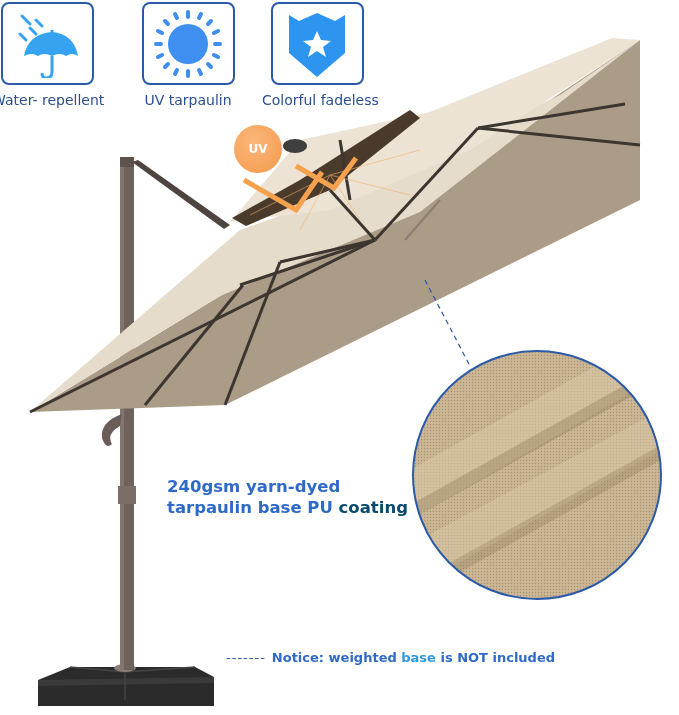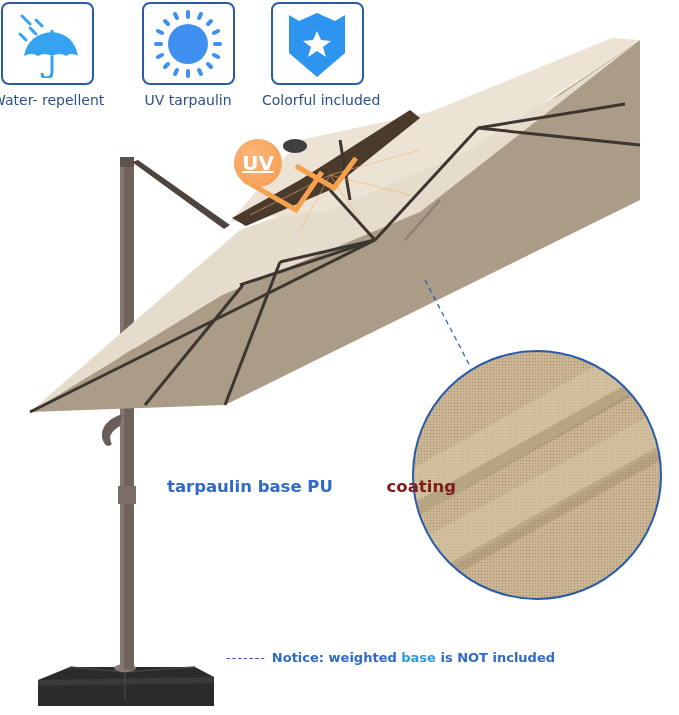--- a/index.html
+++ b/index.html
@@ -7,29 +7,29 @@
          font-family: "DejaVu Sans", "Liberation Sans", sans-serif; }
   .feature { position: absolute; top: 2px; width: 110px; text-align: center; }
   .feature .box { width: 93px; height: 83px; margin: 0 auto; border: 2px solid #2a5aa8;
                   border-radius: 8px; box-sizing: border-box; background: #fff;
                   display: flex; align-items: center; justify-content: center; }
   .feature .lbl { margin-top: 7px; font-size: 14px; color: #2a4f8f; white-space: nowrap; }
   #f1 { left: -8px; } #f2 { left: 133px; } #f3 { left: 262px; }
   .scene { position: absolute; left: 0; top: 0; width: 679px; height: 715px; }
   .fabric-text { position: absolute; left: 167px; top: 476px; font-weight: bold; font-size: 16.5px;
                  line-height: 21px; color: #2f6ac8; }
-  .fabric-text .accent { color: #7f1d1d; margin-left: 48px; }
+  .fabric-text .accent { color: #0c4a6e; }
   .notice { position: absolute; left: 226px; top: 650px; font-weight: bold; font-size: 13px;
             color: #2f6ac8; white-space: nowrap; }
   .notice .dash { color: #2a5aa8; font-weight: normal; letter-spacing: 1px; margin-right: 6px; }
   .notice .accent { color: #2f9ae0; }
-  .uv-badge { position: absolute; left: 234px; top: 139px; width: 48px; height: 48px; border-radius: 50%;
+  .uv-badge { position: absolute; left: 234px; top: 125px; width: 48px; height: 48px; border-radius: 50%;
               background: radial-gradient(circle at 40% 35%, #fbb67a, #f59a4c);
-              color: #fff; font-weight: bold; font-size: 20px; display: flex; align-items: center;
-              justify-content: center; text-decoration: underline; }
+              color: #fff; font-weight: bold; font-size: 12px; display: flex; align-items: center;
+              justify-content: center; }
 </style>
 </head>
 <body>
 
 <svg class="scene" viewBox="0 0 679 715" xmlns="http://www.w3.org/2000/svg">
 
   <g>
     <path d="M38 680 L70 667 L195 667 L214 677 L214 706 L38 706 Z" fill="#2b2b2b"></path>
     <path d="M38 680 L214 677 L214 683 L38 686 Z" fill="#3a3a3a"></path>
     <path d="M70 667 L125 672 M195 667 L125 672 M125 672 L125 700" stroke="#444" stroke-width="1.5" fill="none"></path>
@@ -150,22 +150,23 @@
   <div class="lbl">UV tarpaulin</div>
 </div>
 
 <div class="feature" id="f3">
   <div class="box">
     <svg width="64" height="70" viewBox="0 0 64 70">
       <path d="M4 6 L14 12 L32 4 L50 12 L60 6 L60 44 L32 68 L4 44 Z" fill="#2d94ef"></path>
       <polygon points="32,22 36,31 46,32 38,38 41,48 32,42 23,48 26,38 18,32 28,31" fill="#ffffff"></polygon>
     </svg>
   </div>
-  <div class="lbl">Colorful included</div>
+  <div class="lbl">Colorful fadeless</div>
 </div>
 
 <div class="uv-badge">UV</div>
 
 <div class="fabric-text">
+  <div>240gsm yarn-dyed</div>
   <div><span>tarpaulin base PU </span><span class="accent">coating</span></div>
 </div>
 
 <div class="notice"><span class="dash">-------</span><span>Notice: weighted </span><span class="accent">base</span><span> is NOT included</span></div>
 
 </body></html>

